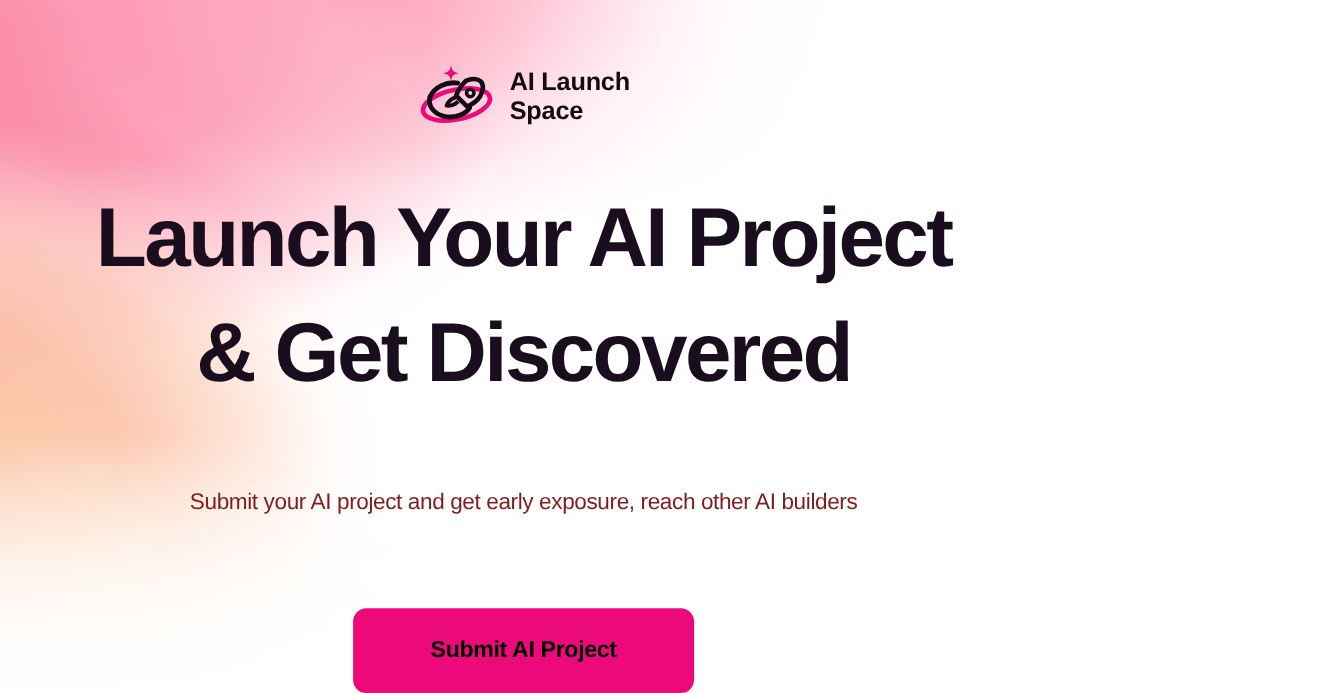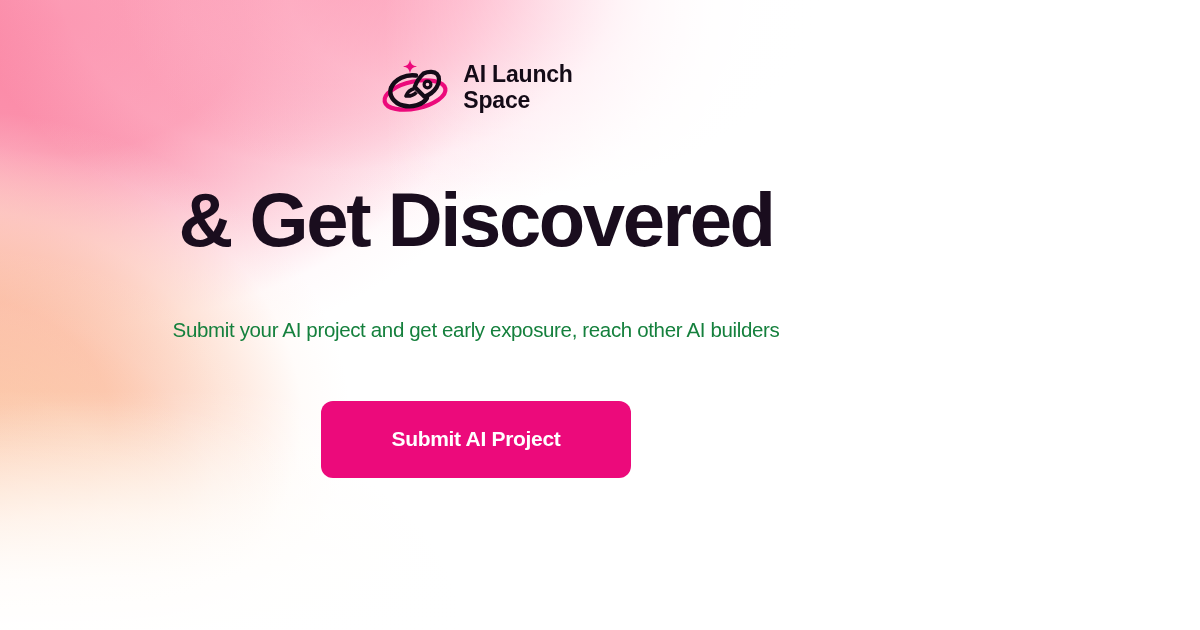--- a/index.html
+++ b/index.html
@@ -73,20 +73,21 @@
 
   
   #hero-content {
     position:relative;
     z-index:5;
     width:952px;
     height:630px;
     display:flex;
     flex-direction:column;
     align-items:center;
+    justify-content:space-between;
   }
 
   
   #brand-logo {
     display:flex;
     align-items:center;
     gap:12px;
     margin-top:57px;
   }
   #logo-mark { width:72px; height:62px; display:block; flex:none; }
@@ -112,39 +113,39 @@
   #hero-headline .hl-line { display:block; }
   #hero-headline .hl-line-2 { margin-top:28px; }
 
   
   #hero-subtitle {
     margin-top:56px;
     text-align:center;
     font-size:20.5px;
     line-height:1.55;
     letter-spacing:-0.35px;
-    color:#15803d;
+    color:#7f1d1d;
     max-width:760px;
   }
   #hero-subtitle .sub-line { display:block; }
 
   
   #cta-row {
     margin-top:55px;
   }
   #submit-project-button {
     display:inline-flex;
     align-items:center;
     justify-content:center;
     width:310px;
     height:77px;
     border:none;
     border-radius:12px;
     background:#ec0a7b;
-    color:#ffffff;
+    color:#000000;
     font-family:"Liberation Sans", sans-serif;
     font-size:21px;
     font-weight:bold;
     letter-spacing:-0.3px;
     cursor:pointer;
   }
 </style>
 </head>
 <body>
 
@@ -179,20 +180,21 @@
         <g>
           <path d="M31 2.5c1.1 4.9 2.1 5.9 7 7-4.9 1.1-5.9 2.1-7 7-1.1-4.9-2.1-5.9-7-7 4.9-1.1 5.9-2.1 7-7z" fill="#ec0a7b"></path>
         </g>
       </svg>
     </span>
     <div id="brand-wordmark">AI Launch
 Space</div>
   </div>
 
   <h1 id="hero-headline">
+    <span class="hl-line hl-line-1">Launch Your AI Project</span>
     <span class="hl-line hl-line-2">&amp; Get Discovered</span>
   </h1>
 
   <p id="hero-subtitle">
     <span class="sub-line">Submit your AI project and get early exposure, reach other AI builders</span>
   </p>
 
   <div id="cta-row">
     <button id="submit-project-button">Submit AI Project</button>
   </div>

